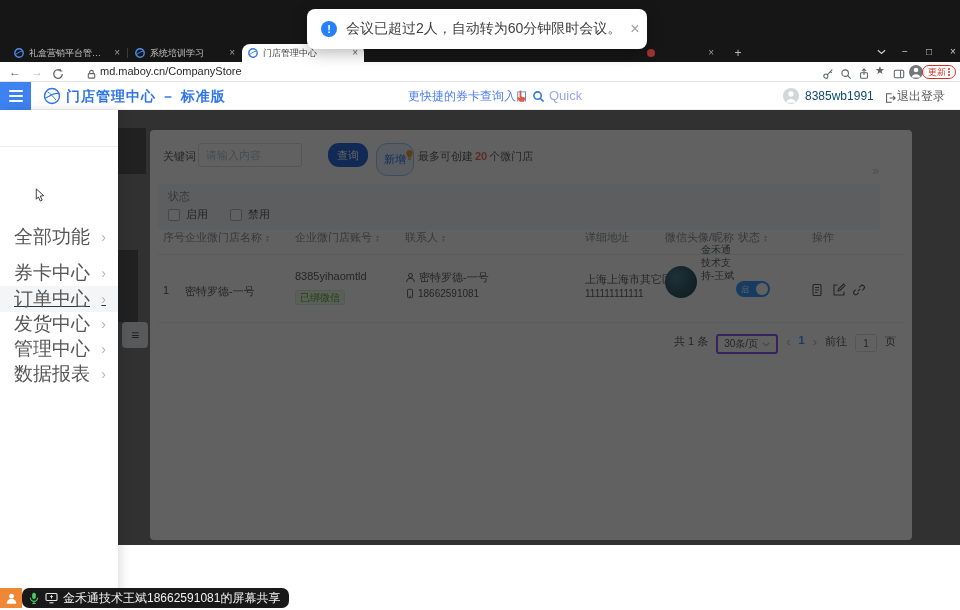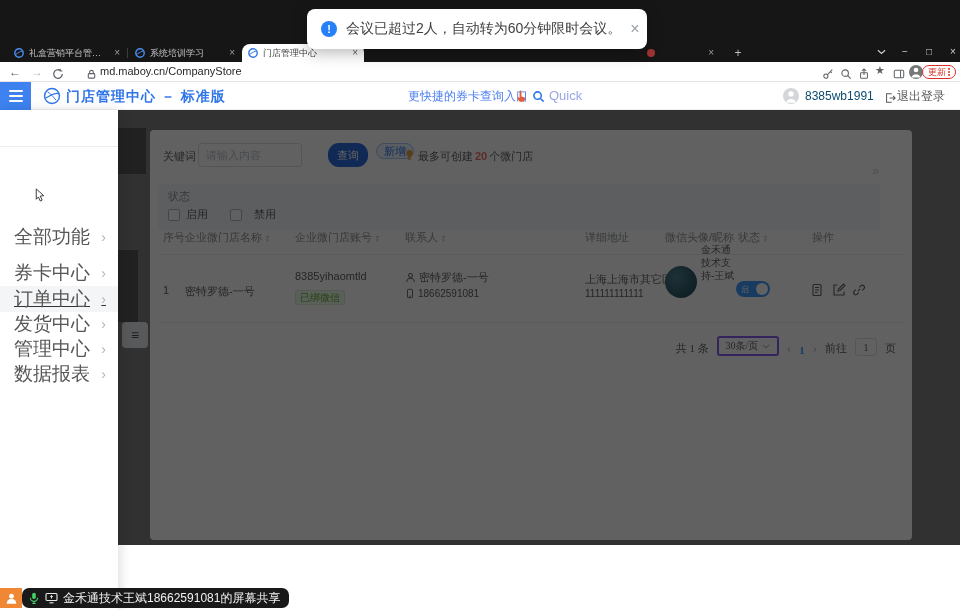--- a/index.html
+++ b/index.html
@@ -61,21 +61,21 @@
   .dim { left:0; top:0; width:842px; height:435px; background:rgba(0,0,0,.62); z-index:3; }
 
   .dialog { left:32px; top:20px; width:762px; height:410px; background:#fff; border-radius:4px; }
   .f11 { font-size:11px; color:#606266; }
   .kw-input { left:48px; top:13px; width:104px; height:24px; border:1px solid #dcdfe6; border-radius:3px; background:#fff; }
   .kw-input input { width:100%; height:100%; border:0; outline:0; background:transparent; padding:0 7px;
                     font-size:11px; color:#606266; font-family:inherit; }
   .kw-input input::placeholder { color:#bfc3cb; }
   .btn { border-radius:11px; font-size:11px; display:flex; align-items:center; justify-content:center;margin-left:20px; }
   .btn-primary { left:158px; top:13px; width:40px; height:24px; background:#2d6cdf; color:#fff; }
-  .btn-plain { left:206px; top:13px; width:38px; height:16px; background:#ecf5ff; border:1px solid #a3c8f5; color:#3076e8;align-items:center; }
+  .btn-plain { left:206px; top:13px; width:38px; height:33px; background:#ecf5ff; border:1px solid #a3c8f5; color:#3076e8;align-items:center; }
   .quota { left:268px; top:19px; font-size:11px; color:#606266; }
   .quota b { color:#f56c6c; padding:0 2px; }
   .collapse { left:722px; top:33px; font-size:13px; color:#c8ccd4; }
 
   .filterbox { left:8px; top:54px; width:722px; height:46px; background:#f5f7fa; border-radius:3px; }
   .cb { width:12px; height:12px; border:1px solid #b6b9c0; border-radius:2px; background:#fff; display:inline-block; }
 
   .thcell { top:100px; font-size:11px; color:#909399; display:flex; align-items:center; gap:3px; }
   .sort { display:inline-flex; flex-direction:column; line-height:4px; }
   .sort span { font-size:5px; color:#c0c4cc; }
@@ -85,21 +85,21 @@
   .tag-green { display:inline-block; font-size:10px; color:#5daf34; background:#f0f9eb; border:1px solid #d9ecd0;
                border-radius:2px; padding:0 4px; line-height:13px; }
   .row-avatar { left:515px; top:136px; width:32px; height:32px; border-radius:50%;
                 background:radial-gradient(circle at 35% 35%, #4e8291, #1f4550); }
   .nick { left:551px; top:113px; width:34px; font-size:10px; line-height:13px; color:#606266; }
   .toggle { left:586px; top:151px; width:34px; height:16px; background:#409eff; border-radius:8px; display:flex; align-items:center; }
   .toggle .on-txt { font-size:8px; color:#fff; margin-left:5px; }
   .toggle .knob { position:absolute; right:2px; top:2px; width:12px; height:12px; background:#fff; border-radius:50%; }
   .op-ic { top:153px; width:14px; height:14px; color:#606266; }
 
-  .pager { right:16px; top:204px; height:22px; display:flex; align-items:flex-end; gap:8px; font-size:11px; color:#606266;font-family:Liberation Serif, serif; }
+  .pager { right:16px; top:204px; height:22px; display:flex; align-items:flex-start; gap:8px; font-size:11px; color:#606266; }
   .size-sel { width:62px; height:20px; border:2px solid #8b5cf6; border-radius:3px; background:#fff;
               display:flex; align-items:center; justify-content:center; gap:4px; font-size:10px; color:#606266; }
   .pg-arrow { color:#b4b7bd; font-size:13px; }
   .pg-cur { color:#409eff; font-weight:bold; }
   .goto-input { width:22px; height:18px; border:1px solid #dcdfe6; border-radius:3px; text-align:center;
                 font-size:10px; color:#606266; background:#fff; font-family:inherit; outline:0; }
 
   
   .toast { left:307px; top:9px; width:340px; height:40px; background:#fff; border-radius:8px; z-index:30;
            box-shadow:0 4px 16px rgba(0,0,0,.28); display:flex; align-items:center; padding:0 14px; gap:9px; }
@@ -319,21 +319,21 @@
       <span>最多可创建</span><b>20</b><span>个微门店</span>
     </div>
     <div class="abs collapse">»</div>
 
     <div class="abs filterbox">
       <div class="abs" style="left:10px;top:5px;font-size:11px;color:#909399;">状态</div>
       <div class="abs flex" style="left:10px;top:23px;gap:6px;">
         <span class="cb"></span>
         <span class="f11">启用</span>
       </div>
-      <div class="abs flex" style="left:72px;top:23px;gap:12px;">
+      <div class="abs flex" style="left:72px;top:23px;gap:6px;">
         <span class="cb"></span>
         <span class="f11">禁用</span>
       </div>
     </div>
 
     <div class="abs thcell" style="left:13px;">
         <span>序号</span>
       </div>
     <div class="abs thcell" style="left:35px;">
       <span>企业微门店名称</span>

